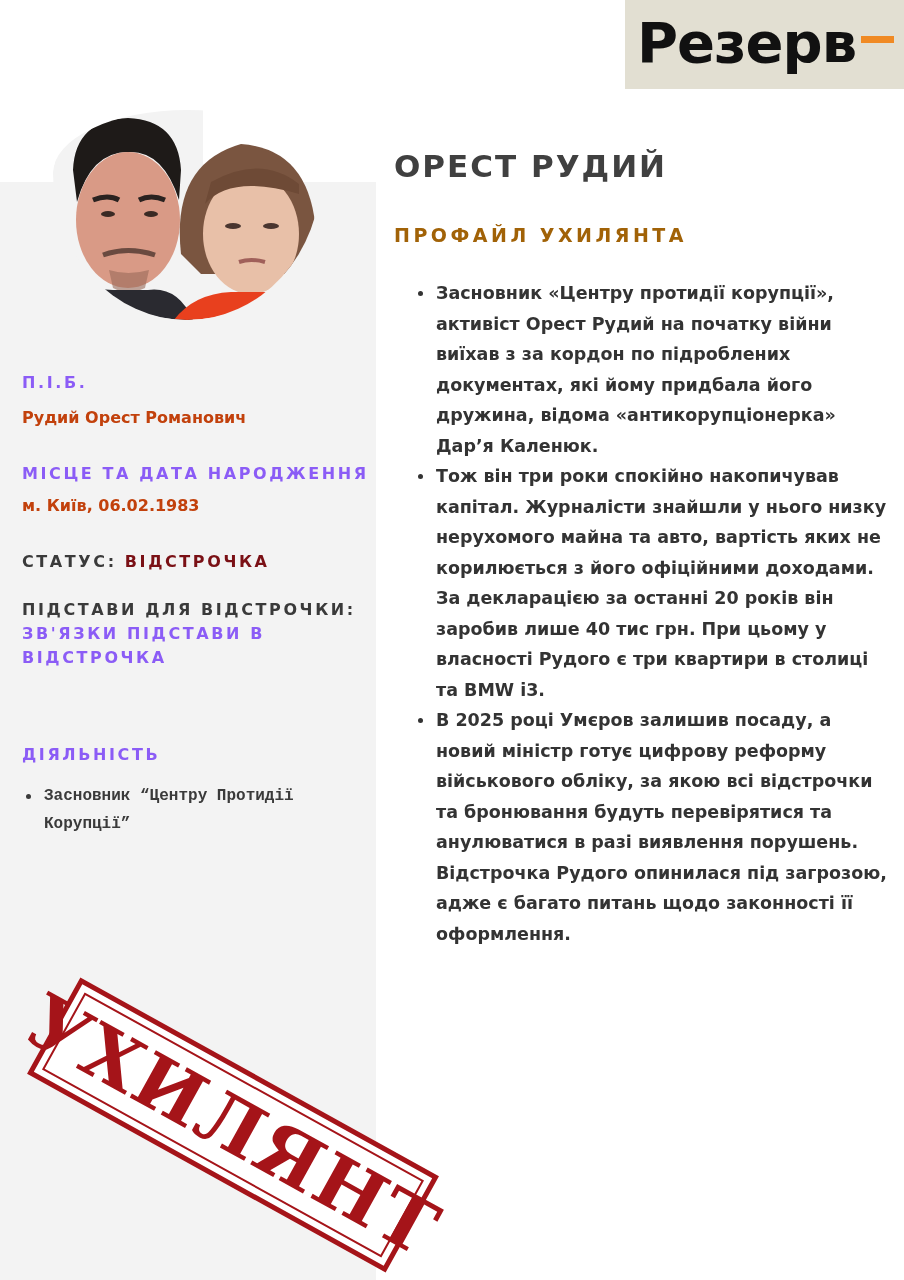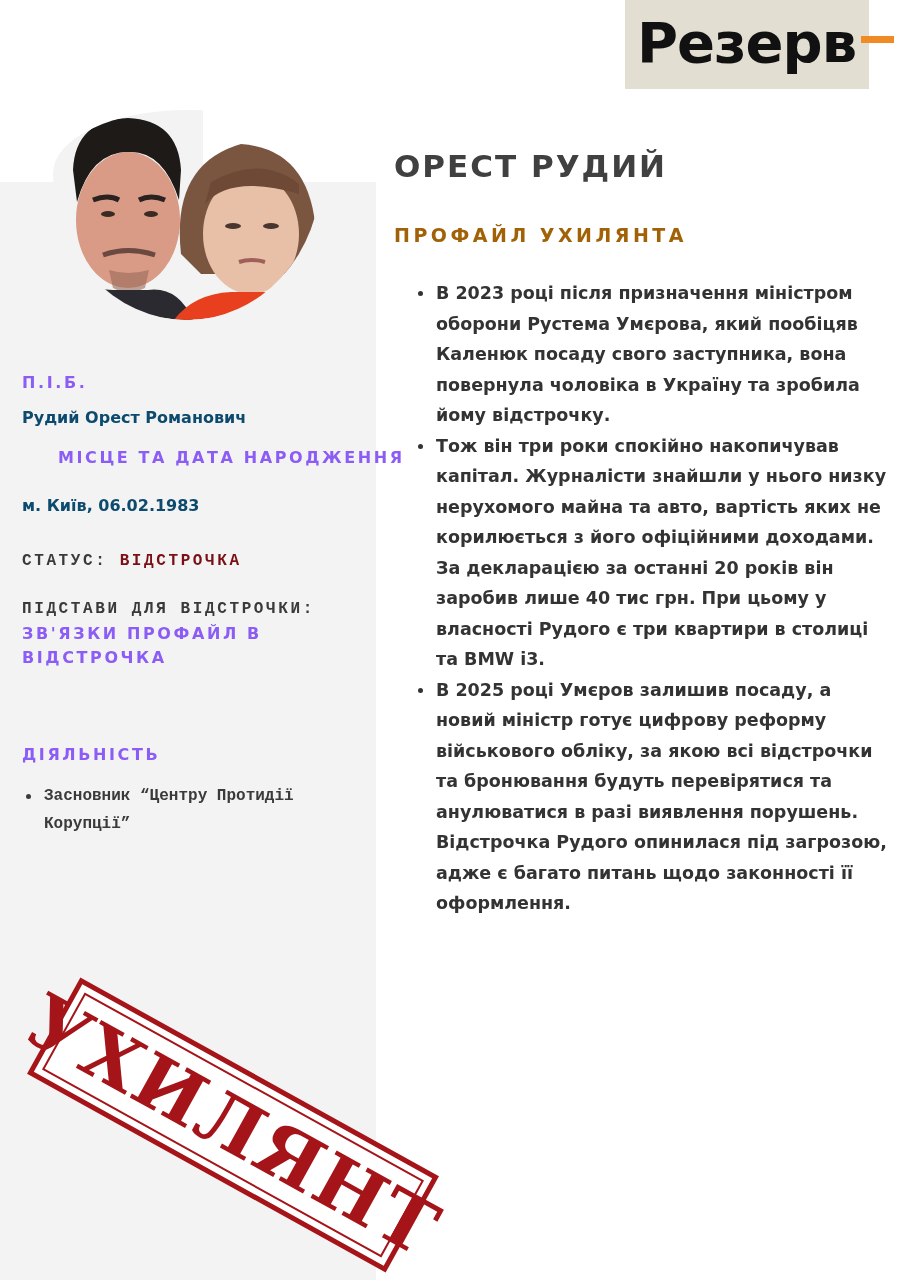--- a/index.html
+++ b/index.html
@@ -5,21 +5,21 @@
     * { box-sizing: border-box; margin: 0; padding: 0; }
     html, body { width: 904px; height: 1280px; background: #ffffff; overflow: hidden; }
     body { position: relative; font-family: "DejaVu Sans", sans-serif; color: #333333; }
 
     .left-panel {
       position: absolute; left: 0; top: 182px; width: 376px; height: 1098px;
       background: #f3f3f3;
     }
 
     .logo-box {
-      position: absolute; left: 625px; top: 0; width: 244px; height: 89px;
+      position: absolute; left: 625px; top: 0; width: 279px; height: 89px;
       background: #e2dfd2;
     }
     .logo-text {
       position: absolute; left: 12px; top: 8px;
       font-family: "DejaVu Sans", sans-serif; font-weight: bold;
       font-size: 56px; letter-spacing: -1px; color: #111111; line-height: 70px;
     }
     .logo-dash {
       position: absolute; left: 236px; top: 36px; width: 33px; height: 7px;
       background: #f08a24;
@@ -46,23 +46,23 @@
       position: absolute; left: 394px; top: 224px;
       font-size: 19px; font-weight: bold; color: #a16207; letter-spacing: 3.5px;
     }
 
     .lbl {
       position: absolute; left: 22px;
       font-size: 16px; font-weight: bold; color: #8b5cf6; letter-spacing: 2.6px;
     }
     .val {
       position: absolute; left: 22px;
-      font-size: 16px; font-weight: bold; color: #0c4a6e;
+      font-size: 16px; font-weight: bold; color: #c2410c;
     }
-    .lbl-dark { color: #3a3a3a; font-family: Liberation Mono, monospace; }
+    .lbl-dark { color: #3a3a3a; }
     .lbl-red { color: #7a1015; }
 
     .activity-list {
       position: absolute; left: 22px; top: 782px; width: 330px;
       list-style: none;
       font-family: Liberation Mono, monospace;
     }
     .activity-list li {
       position: relative; padding-left: 22px;
       font-size: 16px; font-weight: bold; color: #3a3a3a; line-height: 28px;
@@ -132,39 +132,39 @@
     <path d="M0 190 Q20 160 60 158 L100 158 Q140 160 150 190 Z" fill="#e8401e"></path>
   </svg>
 </div>
 
 <div class="title">ОРЕСТ РУДИЙ</div>
 <div class="subtitle">ПРОФАЙЛ УХИЛЯНТА</div>
 
 <div class="lbl" style="top:373px;">П.І.Б.</div>
 <div class="val" style="top:408px;">Рудий Орест Романович</div>
 
-<div class="lbl" style="top:448px;margin-left:36px;">МІСЦЕ ТА ДАТА НАРОДЖЕННЯ</div>
+<div class="lbl" style="top:464px;">МІСЦЕ ТА ДАТА НАРОДЖЕННЯ</div>
 <div class="val" style="top:496px;">м. Київ, 06.02.1983</div>
 
 <div class="lbl lbl-dark" style="top:552px;">
   <span>СТАТУС:</span>
   <span class="lbl-red">ВІДСТРОЧКА</span>
 </div>
 
 <div class="lbl lbl-dark" style="top:600px;">ПІДСТАВИ ДЛЯ ВІДСТРОЧКИ:</div>
-<div class="lbl" style="top:624px;">ЗВ'ЯЗКИ ПРОФАЙЛ В</div>
+<div class="lbl" style="top:624px;">ЗВ'ЯЗКИ ПІДСТАВИ В</div>
 <div class="lbl" style="top:648px;">ВІДСТРОЧКА</div>
 
 <div class="lbl" style="top:736px;margin-top:9px;">ДІЯЛЬНІСТЬ</div>
 <ul class="activity-list">
   <li>Засновник “Центру Протидії Корупції”</li>
 </ul>
 
 <ul class="main-list">
-  <li>В 2023 році після призначення міністром оборони Рустема Умєрова, який пообіцяв Каленюк посаду свого заступника, вона повернула чоловіка в Україну  та зробила йому відстрочку.</li>
+  <li>Засновник «Центру протидії корупції», активіст Орест Рудий на початку війни виїхав з за кордон по підроблених документах, які йому придбала його дружина, відома «антикорупціонерка» Дар’я Каленюк.</li>
   <li>Тож він три роки спокійно накопичував капітал. Журналісти знайшли у нього низку нерухомого майна та авто, вартість яких не корилюється з його офіційними доходами. За декларацією за останні 20 років він заробив лише 40 тис грн. При цьому у власності Рудого є три квартири в столиці та BMW i3.</li>
   <li>В 2025 році  Умєров залишив посаду, а новий міністр готує цифрову реформу військового обліку, за якою всі відстрочки та бронювання будуть перевірятися та анулюватися в разі виявлення порушень. Відстрочка Рудого опинилася під загрозою, адже є багато питань щодо законності її оформлення.</li>
 </ul>
 
 <div class="stamp">
   <div class="stamp-inner">
     <span class="stamp-text">УХИЛЯНТ</span>
   </div>
 </div>
 

